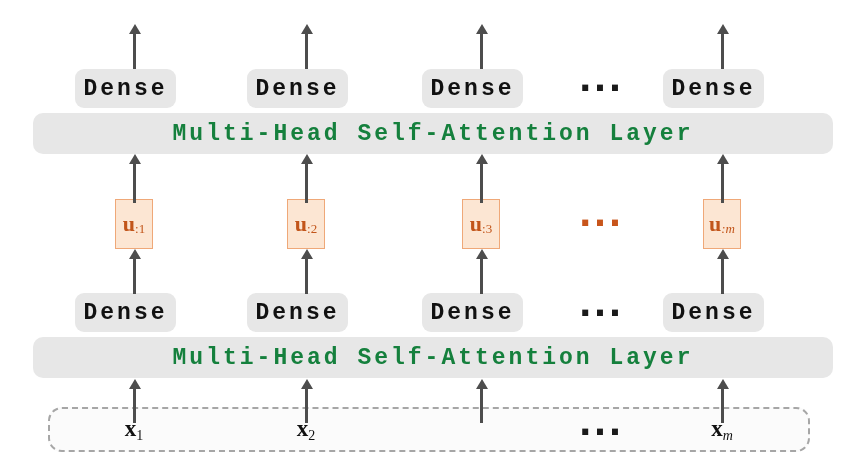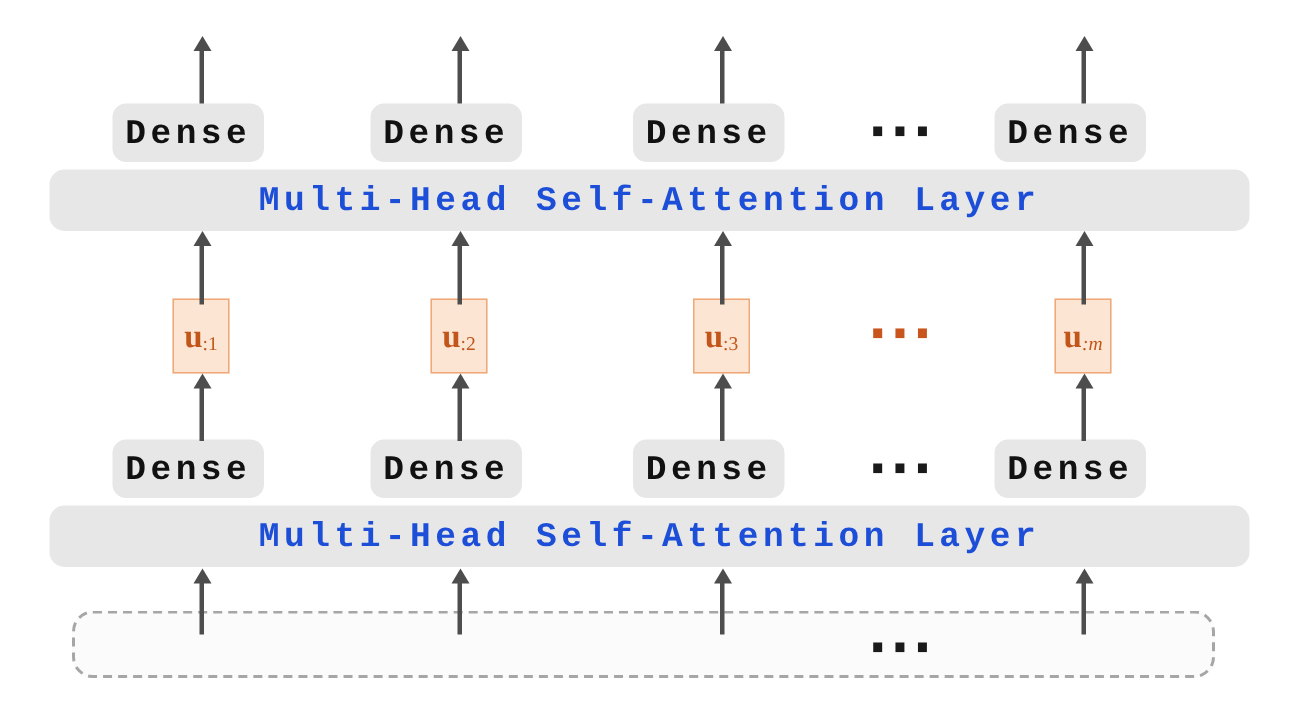--- a/index.html
+++ b/index.html
@@ -8,21 +8,21 @@
   .stage{position:absolute;left:0;top:0;width:859px;height:468px;}
 
   
   .densebox{position:absolute;width:101px;height:39px;background:var(--box_gray,#e7e7e7);
     border-radius:9px;display:flex;align-items:center;justify-content:center;
     font-family:"Liberation Mono","DejaVu Sans Mono",monospace;font-weight:bold;
     font-size:23px;letter-spacing:3px;color:#111;z-index:2;}
   .bar{position:absolute;left:33px;width:800px;height:41px;background:var(--box_gray,#e7e7e7);
     border-radius:10px;display:flex;align-items:center;justify-content:center;
     font-family:"Liberation Mono","DejaVu Sans Mono",monospace;font-weight:bold;
-    font-size:23px;letter-spacing:3px;color:#1d4ed8;z-index:1;white-space:nowrap;}
+    font-size:23px;letter-spacing:3px;color:#15803d;z-index:1;white-space:nowrap;}
 
   
   .arrow{position:absolute;width:13px;z-index:4;}
   .arrow .head{position:absolute;left:0.5px;top:0;width:0;height:0;
     border-left:6px solid transparent;border-right:6px solid transparent;
     border-bottom:10px solid var(--arrow_gray,#4d4d4d);}
   .arrow .shaft{position:absolute;left:5.2px;top:7px;bottom:0;width:2.6px;
     background:var(--arrow_gray,#4d4d4d);}
 
   
@@ -176,16 +176,19 @@
       <i class="head"></i>
       <i class="shaft"></i>
     </div>
   <div class="arrow" style="left:716px;top:379px;height:44px">
       <i class="head"></i>
       <i class="shaft"></i>
     </div>
 
   <div class="dashedbox"></div>
 
+  <div class="xlabel" style="left:94px;top:416px"><span class="xbase">x</span><span class="xsub">1</span></div>
+  <div class="xlabel" style="left:266px;top:416px"><span class="xbase">x</span><span class="xsub">2</span></div>
+  <div class="xlabel" style="left:682px;top:416px"><span class="xbase">x</span><span class="xsub it">m</span></div>
   <div class="dots black" style="left:569px;top:415px">···</div>
 
 
 </div>
 
 </body></html>

